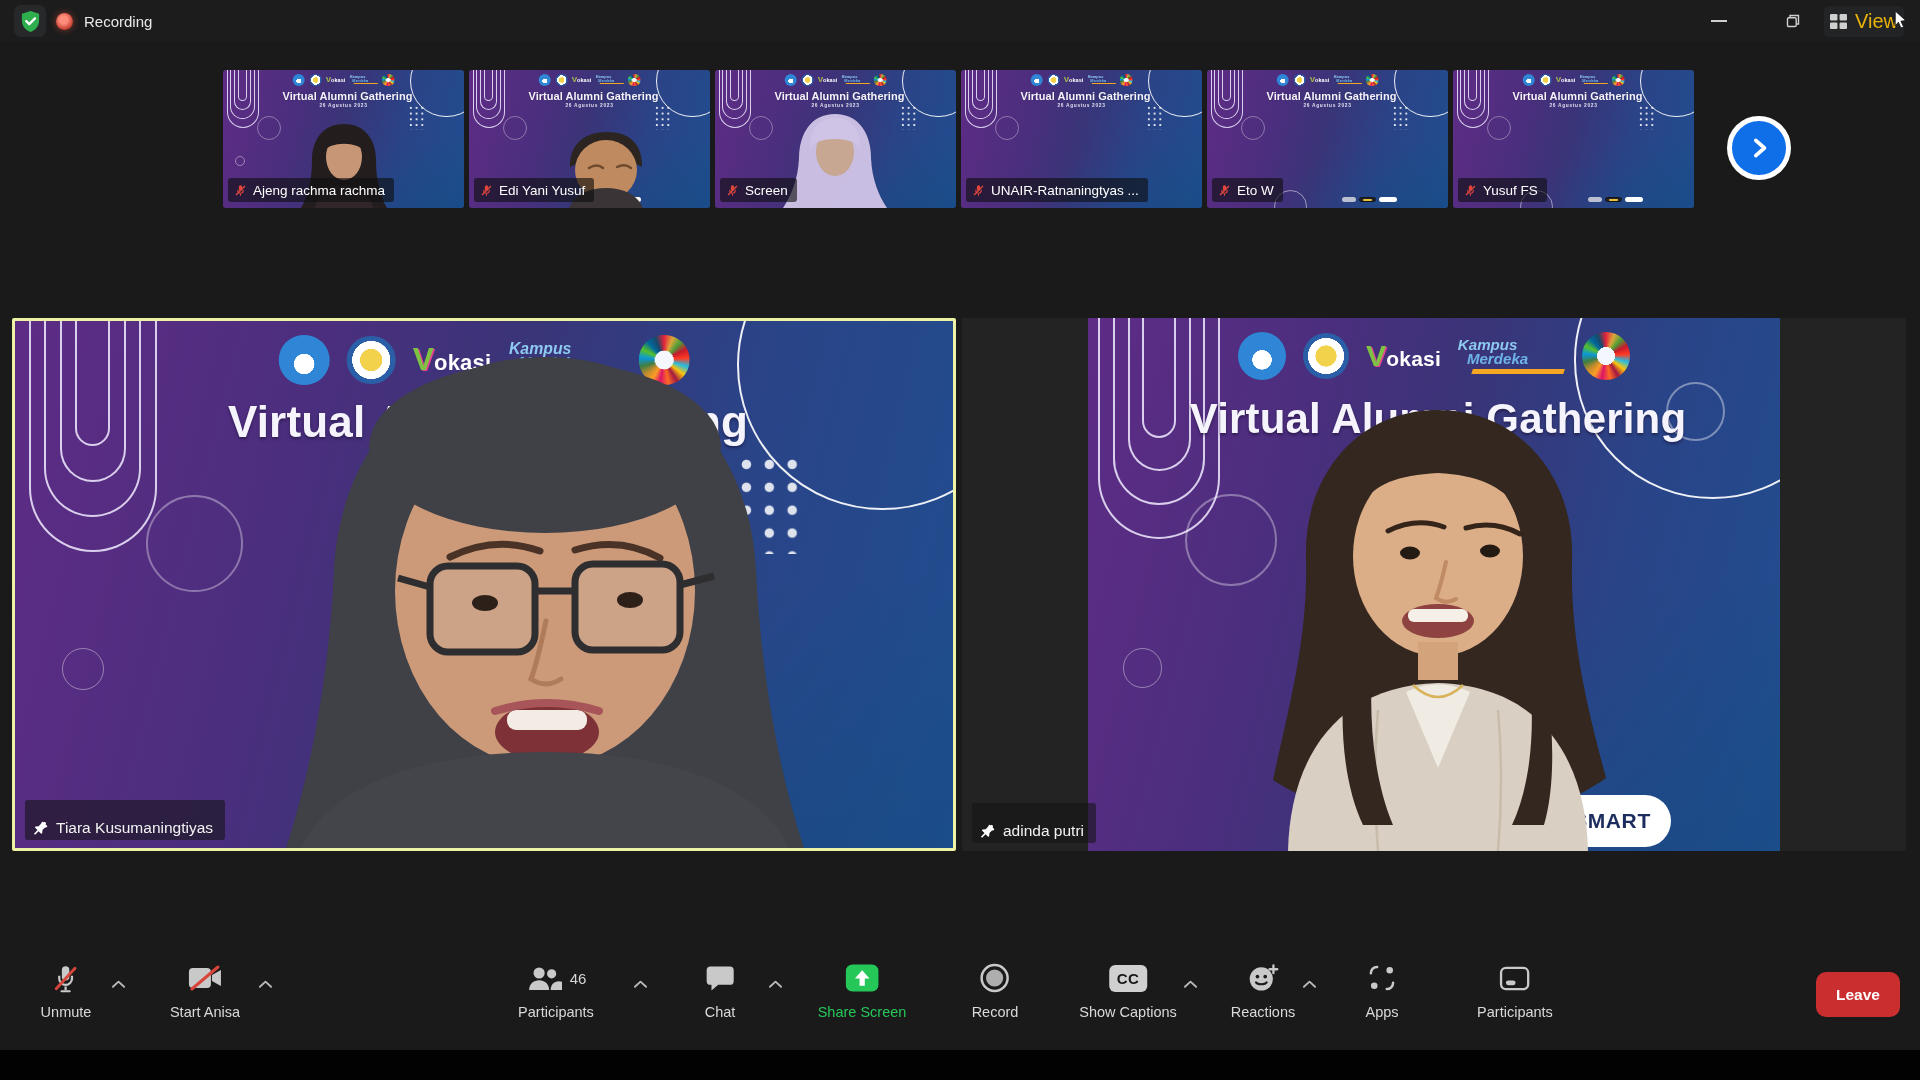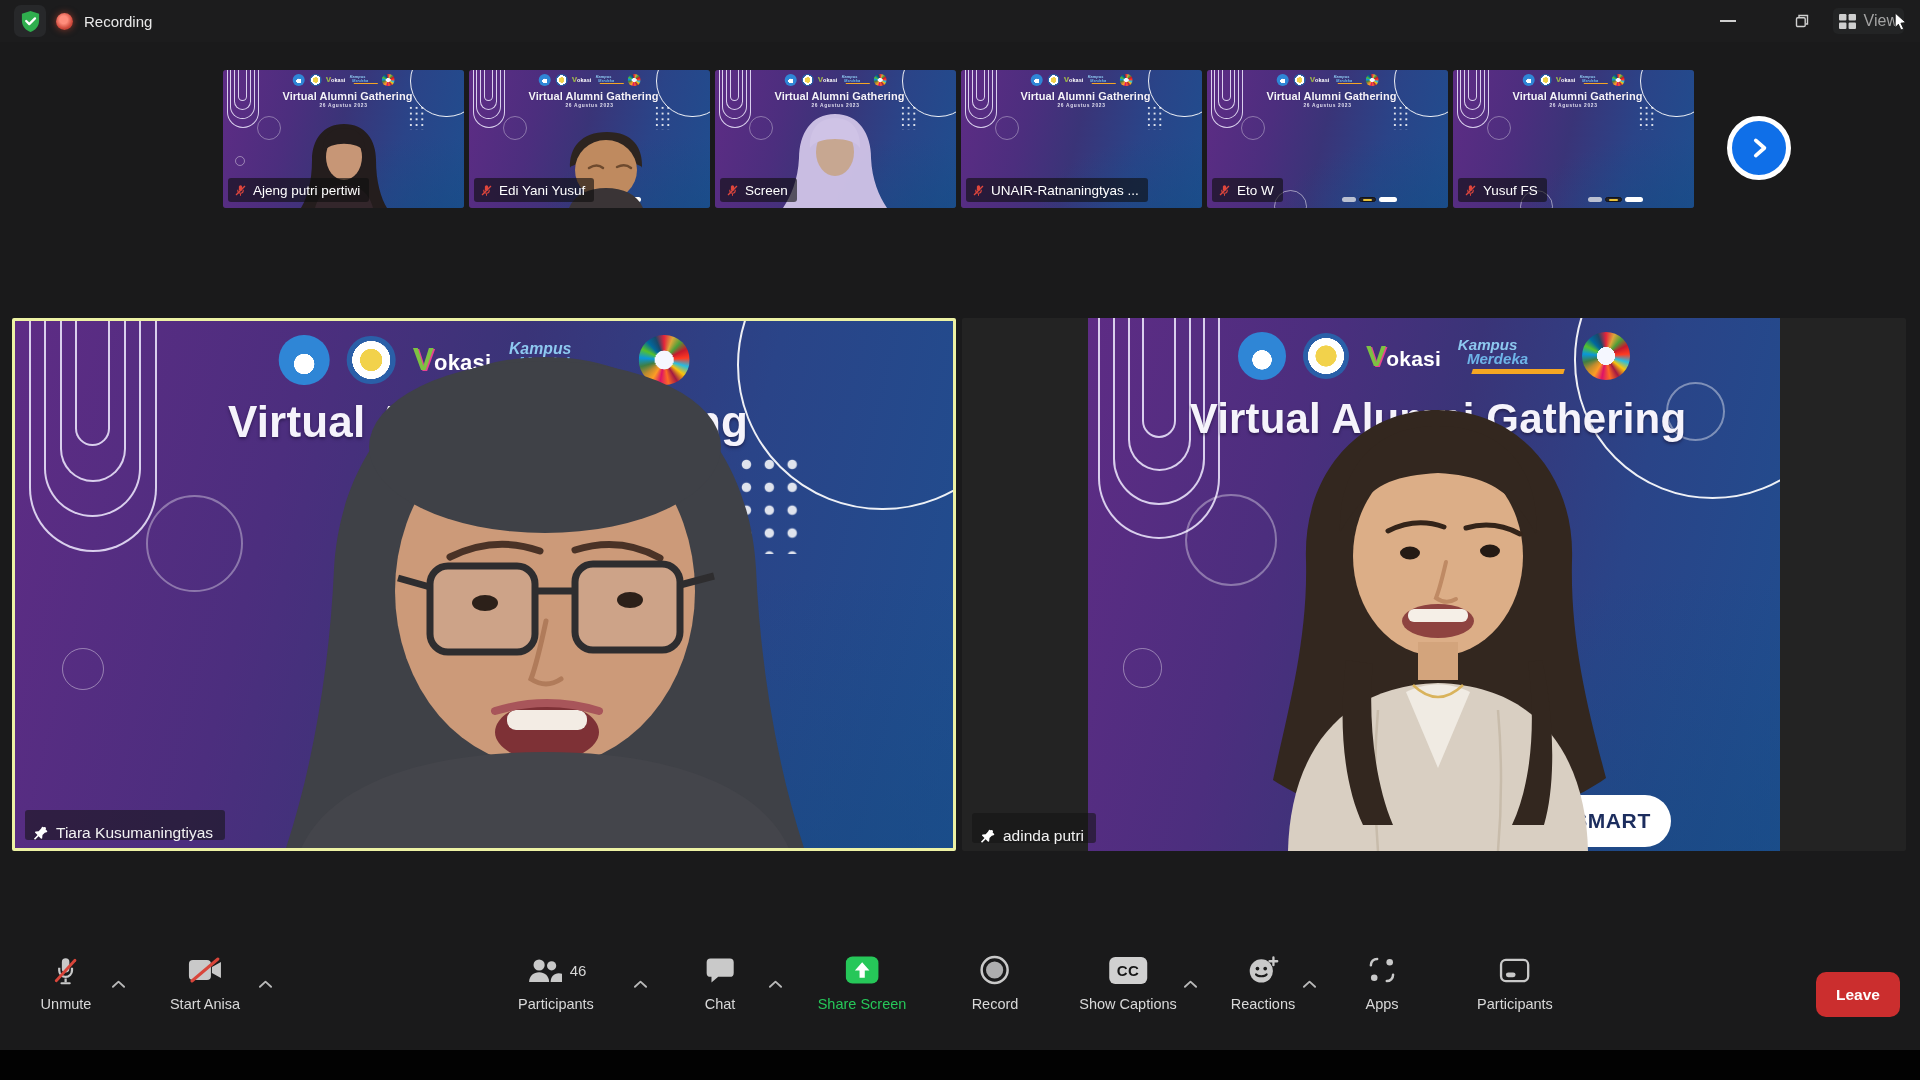--- a/index.html
+++ b/index.html
@@ -12,21 +12,21 @@
   .shield-wrap{margin-left:14px;width:32px;height:32px;border-radius:7px;background:#27282a;display:flex;align-items:center;justify-content:center;}
   .rec{margin-left:10px;display:flex;align-items:center;gap:11px;}
   .rec-dot{width:17px;height:17px;border-radius:50%;
            background:radial-gradient(circle at 45% 40%,#ff8d7c 0 28%,#d04a3c 62%,#8c2e24 100%);
            box-shadow:0 0 7px rgba(225,80,55,.55);}
   .rec-label{color:#e9e9e9;font-size:15px;}
   .wctrl{margin-left:auto;display:flex;align-items:center;margin-right:16px;}
   .min-btn{width:34px;height:30px;display:flex;align-items:center;justify-content:center;}
   .min-line{width:16px;height:2px;background:#cfcfcf;display:block;}
   .restore-btn{width:34px;height:30px;margin-left:40px;display:flex;align-items:center;justify-content:center;}
-  .view-btn{position:relative;margin-left:14px;display:flex;align-items:center;gap:8px;color:#a3a3a3;font-size:16px;padding:4px 6px;border-radius:5px;background:#232425;}
+  .view-btn{position:relative;margin-left:14px;display:flex;align-items:center;gap:8px;color:#eab308;font-size:20px;padding:4px 6px;border-radius:5px;background:#232425;}
   .cursor{position:absolute;right:-4px;top:4px;}
 
   
   .vbg{position:absolute;inset:0;overflow:hidden;
     background:
       radial-gradient(95% 95% at 88% 105%, rgba(20,75,130,.55) 0%, transparent 60%),
       linear-gradient(104deg,#5e2c85 0%,#4c2e7e 28%,#3a3478 48%,#2a4488 72%,#1f4e8f 100%);}
   .ua{position:absolute;left:1.5%;top:-0.15em;width:3em;height:5.6em;}
   .ua i{position:absolute;top:0;border:0.05em solid rgba(236,230,252,.88);border-top:none;
         border-radius:0 0 999px 999px;}
@@ -81,29 +81,29 @@
             background:#0f6fe8;border:5px solid #fff;display:flex;align-items:center;justify-content:center;cursor:pointer;}
 
   
   .tile{position:absolute;top:318px;height:533px;overflow:hidden;}
   .tile-left{left:12px;width:944px;border:3px solid #edf2a4;border-radius:2px;}
   .tile-left .vbg{font-size:44px;}
   .tile-right{left:962px;width:944px;background:#232323;border-radius:2px;}
   .tile-video{position:absolute;left:126px;top:0;width:692px;height:533px;overflow:hidden;}
   .tile-video .vbg{font-size:42px;}
   .person{position:absolute;pointer-events:none;}
-  .main-tag{position:absolute;left:10px;bottom:8px;height:30px;display:flex;align-items:center;gap:8px;
+  .main-tag{position:absolute;left:10px;bottom:8px;height:40px;display:flex;align-items:center;gap:8px;
             padding:16px 12px 0 8px;background:rgba(20,20,20,.58);border-radius:3px;color:#f2f2f2;font-size:15.5px;white-space:nowrap;z-index:5;}
   .smart-pill{position:absolute;left:465px;top:477px;width:118px;height:52px;border-radius:27px;background:#fff;
               display:flex;align-items:center;justify-content:center;font-weight:800;font-size:21px;
               color:#1c2d5e;letter-spacing:.6px;z-index:2;}
 
   
   .toolbar{position:absolute;left:0;top:952px;width:1920px;height:98px;}
-  .tbi{position:absolute;top:2px;transform:translateX(-50%);display:flex;flex-direction:column;align-items:center;
+  .tbi{position:absolute;top:10px;transform:translateX(-50%);display:flex;flex-direction:column;align-items:center;
        color:#d9d9d9;font-size:14.5px;white-space:nowrap;cursor:pointer;}
   .tbi .irow{height:32px;display:flex;align-items:center;gap:8px;}
   .tbi .lab{margin-top:10px;}
   .tbi .lab.green{color:#26c759;}
   .count{font-size:15px;color:#d6d6d6;}
   .caret{position:absolute;top:22px;cursor:pointer;}
   .ccbadge{width:38px;height:27px;border-radius:6px;background:#d0d0d0;color:#161616;font-weight:800;
            font-size:15px;letter-spacing:.5px;display:flex;align-items:center;justify-content:center;}
   .leave-btn{position:absolute;left:1816px;top:20px;width:84px;height:45px;background:#cb2e2e;color:#fff;
              font-size:15.5px;font-weight:600;border-radius:10px;display:flex;align-items:center;justify-content:center;cursor:pointer;}
@@ -189,21 +189,21 @@
     </svg>
     <div class="ntag">
       <svg width="13" height="13" viewBox="0 0 16 16">
           <g fill="#e0463c">
             <rect x="6" y="1.5" width="4" height="7" rx="2"></rect>
             <path d="M4 7v1a4 4 0 0 0 8 0V7h-1.3v1a2.7 2.7 0 0 1-5.4 0V7z"></path>
             <rect x="7.4" y="12" width="1.2" height="2.5"></rect>
           </g>
           <line x1="2.5" y1="13.5" x2="13.5" y2="2.5" stroke="#e0463c" stroke-width="1.6"></line>
         </svg>
-      <span>Ajeng putri pertiwi</span>
+      <span>Ajeng rachma rachma</span>
     </div>
   </div>
 
   <div class="thumb" style="left:469px">
     <div class="vbg">
       <span class="ua">
           <i></i>
           <i></i>
           <i></i>
           <i></i>

